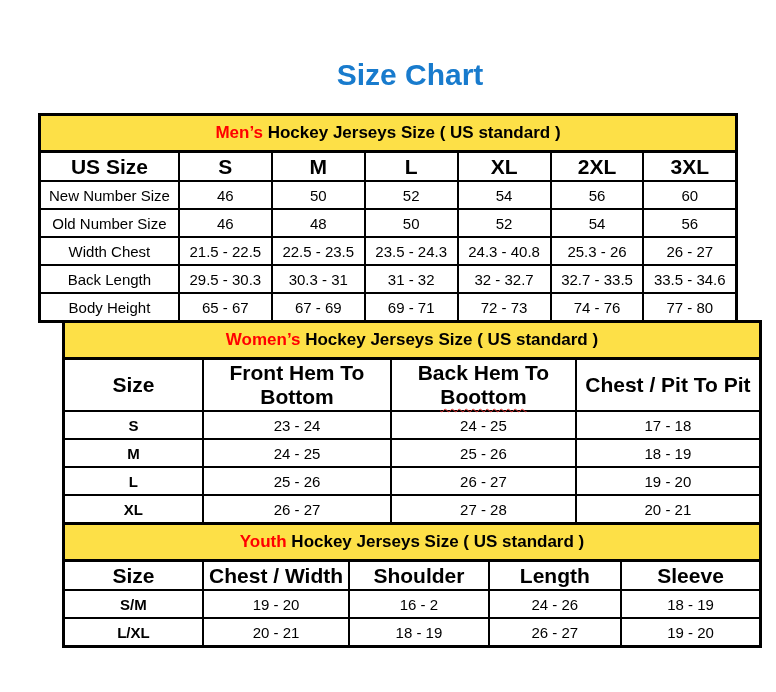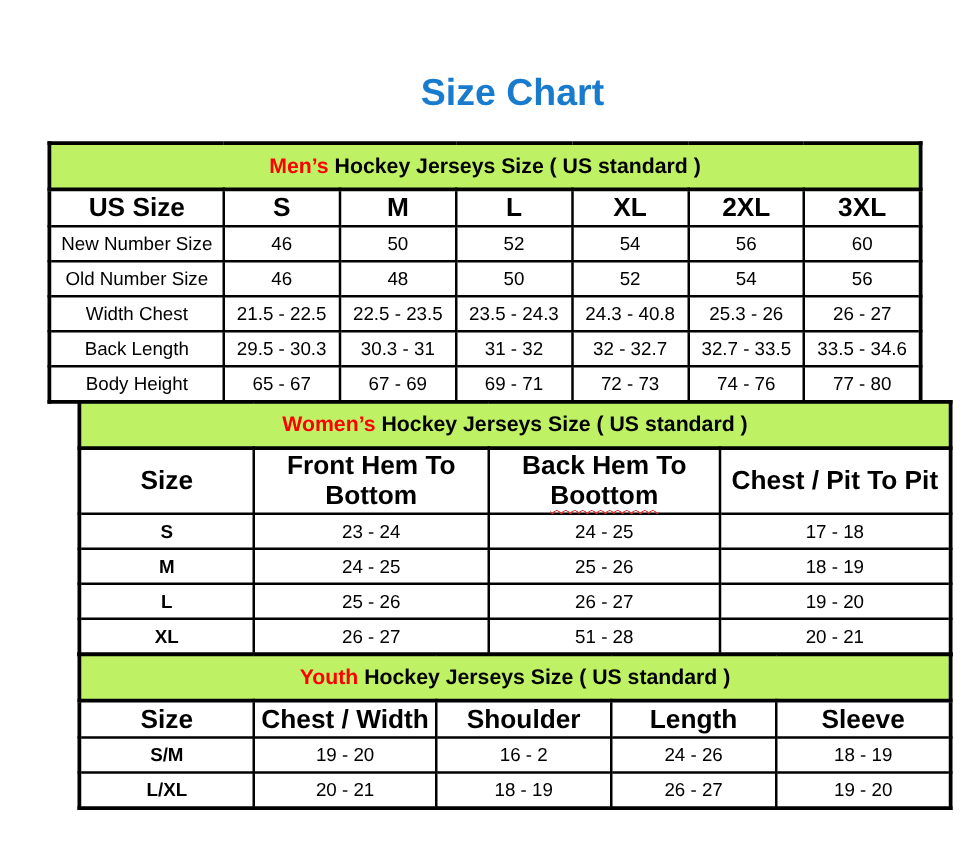--- a/index.html
+++ b/index.html
@@ -38,21 +38,21 @@
     margin-left: 24px;
   }
   td, th {
     border: 2px solid #000000;
     text-align: center;
     vertical-align: middle;
     padding: 1px 2px;
     font-family: "Liberation Sans", sans-serif;
   }
   tr.band td {
-    background: #bef264;
+    background: #fde047;
     font-size: 17px;
     font-weight: bold;
     height: 32px;
     border: 3px solid #000000;
   }
   tr.hdr th {
     font-size: 21px;
     font-weight: bold;
     height: 25px;
   }
@@ -184,21 +184,21 @@
       </tr>
       <tr class="data">
         <td class="lab-bold">L</td>
         <td>25 - 26</td>
         <td>26 - 27</td>
         <td>19 - 20</td>
       </tr>
       <tr class="data">
         <td class="lab-bold">XL</td>
         <td>26 - 27</td>
-        <td>51 - 28</td>
+        <td>27 - 28</td>
         <td>20 - 21</td>
       </tr>
     </tbody>
   </table>
 
   <table>
     <colgroup>
       <col style="width:20%">
         <col style="width:21%">
         <col style="width:20%">

